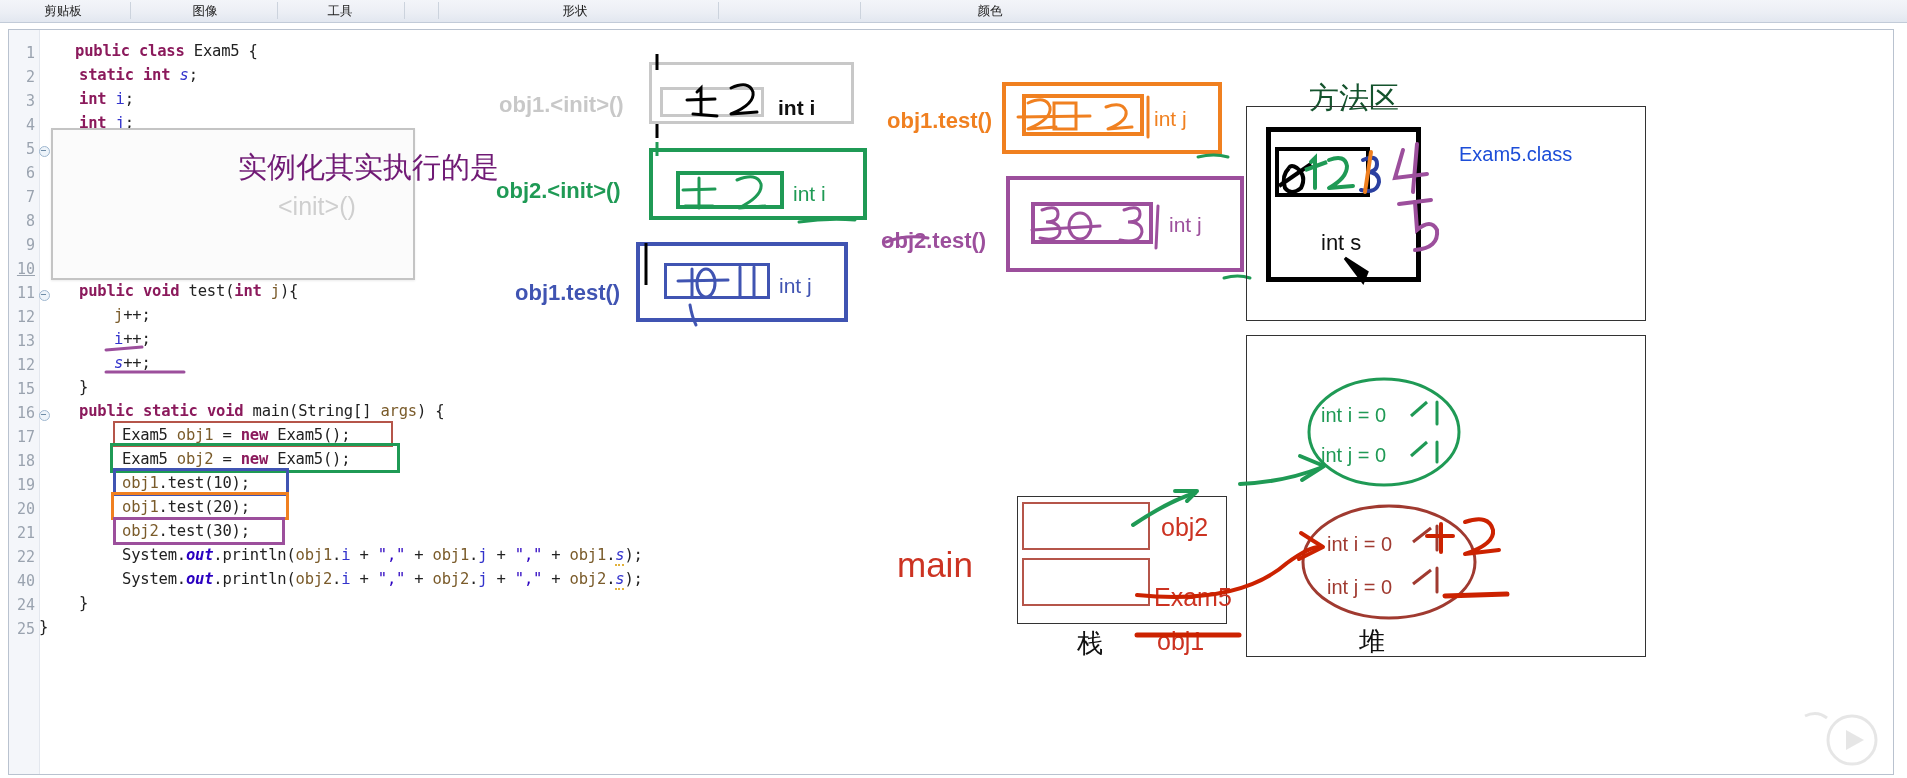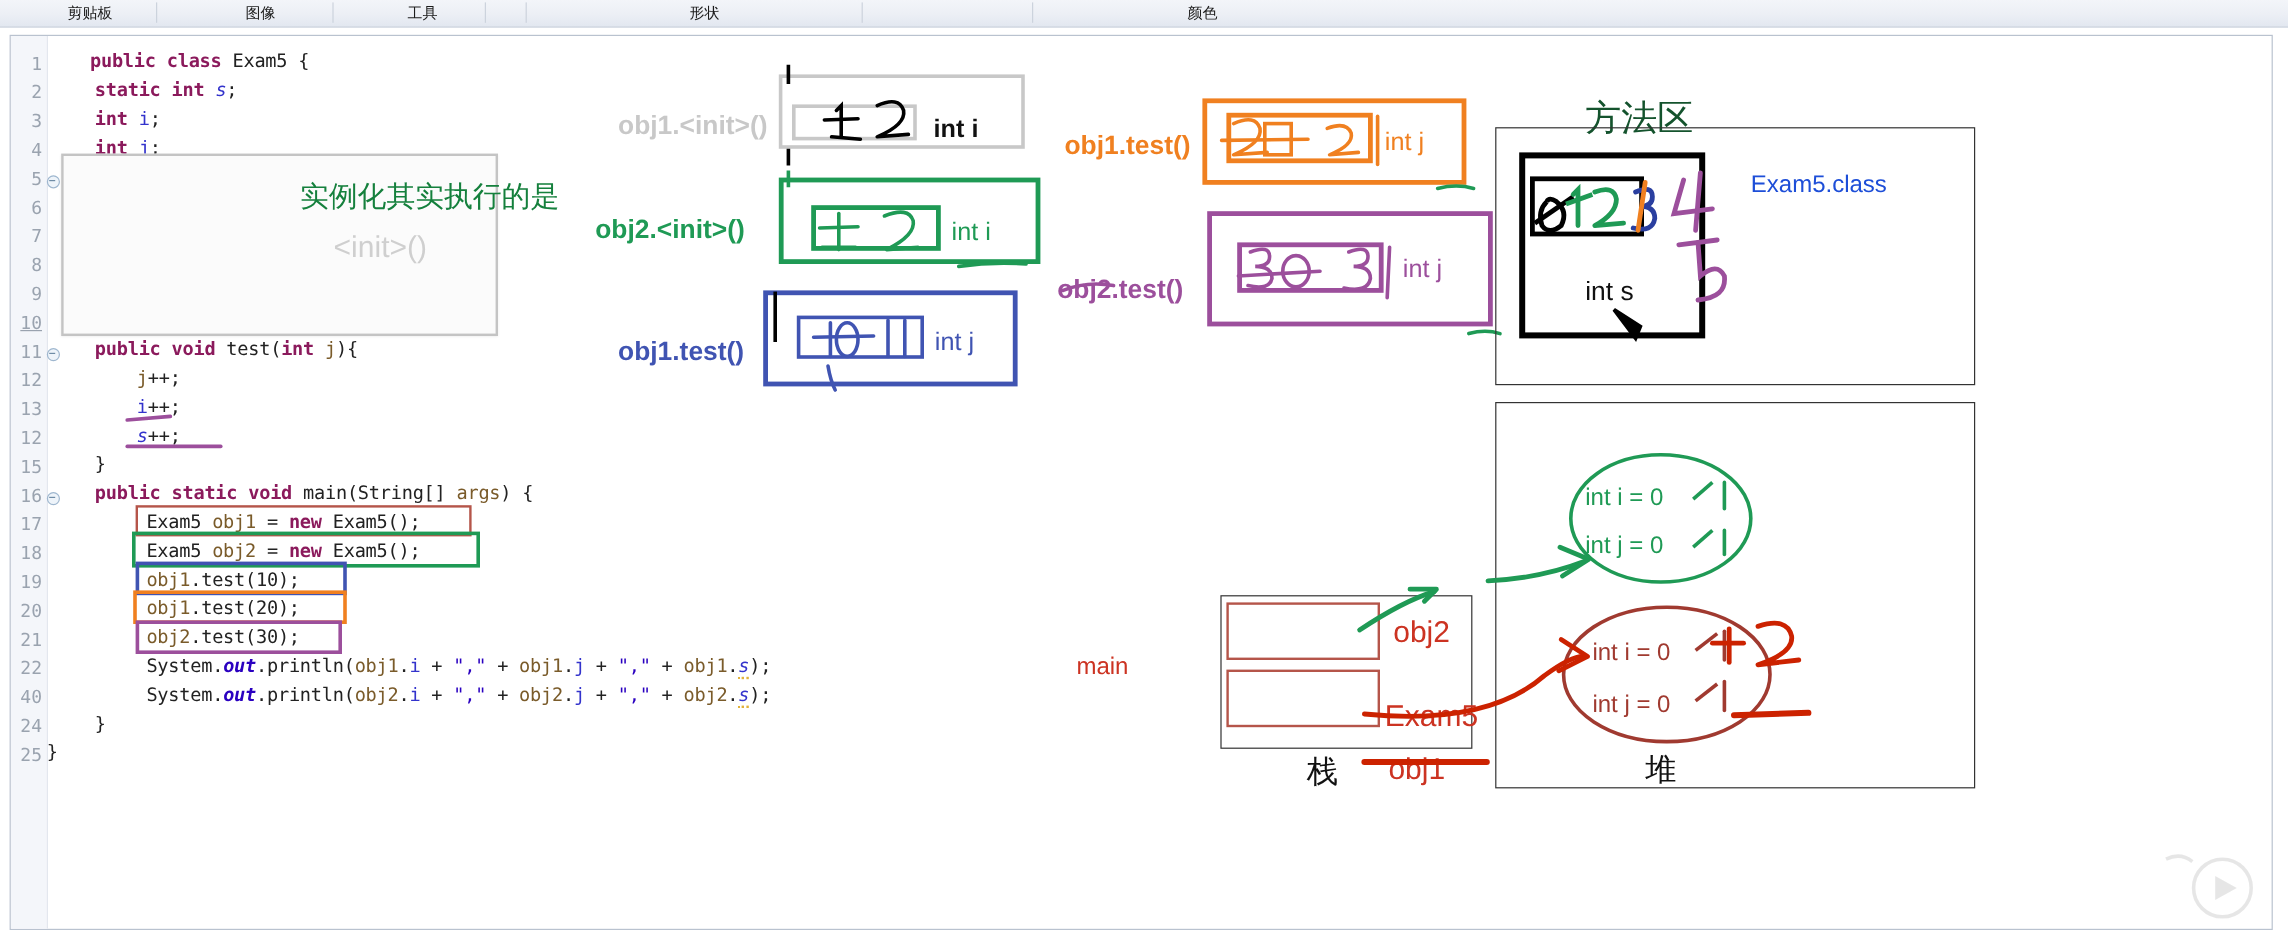--- a/index.html
+++ b/index.html
@@ -56,33 +56,33 @@
   .str{color:#2a00c0;}
   .sfld{color:#3333cc;font-style:italic;}
   .outf{color:#2a00c0;font-weight:bold;font-style:italic;}
   .warnu{border-bottom:2px dotted #e2b23b;}
   
   #tooltip{
     position:absolute;left:42px;top:98px;width:360px;height:148px;
     background:#fbfbfb;border:2px solid #c4c4c4;box-shadow:0 1px 2px rgba(0,0,0,.08);
   }
   #tipline1{
-    position:absolute;left:185px;top:18px;font-size:24px;color:#15803d;white-space:nowrap;
+    position:absolute;left:185px;top:18px;font-size:29px;color:#701a75;white-space:nowrap;
   }
   #tipline2{
     position:absolute;left:225px;top:62px;font-size:25px;color:#cfcfcf;white-space:nowrap;
   }
   
   .albl{position:absolute;white-space:nowrap;font-size:22px;font-weight:bold;}
   .outerbox{position:absolute;box-sizing:border-box;}
   .innerbox{position:absolute;box-sizing:border-box;}
   .slotlabel{position:absolute;font-size:21px;white-space:nowrap;}
   .hand{position:absolute;pointer-events:none;}
   .rbox{position:absolute;box-sizing:border-box;}
-  .cn{font-family:"DejaVu Sans","Liberation Sans",sans-serif;padding-left:12px;}
+  .cn{font-family:"DejaVu Sans","Liberation Sans",sans-serif;}
   .plainlbl{position:absolute;white-space:nowrap;}
   svg{overflow:visible;}
   
   #wm{position:absolute;right:10px;bottom:6px;width:86px;height:62px;opacity:.5;}
 </style>
 </head>
 <body>
 
 <div id="ribbon">
   <div class="grp cn" style="left:0px;width:126px;">剪贴板</div>
@@ -169,21 +169,21 @@
     <path d="M2,8 L38,5" stroke="#9c4f9c" stroke-width="3" fill="none" stroke-linecap="round"></path>
     <path d="M2,30 L80,30" stroke="#9c4f9c" stroke-width="3" fill="none" stroke-linecap="round"></path>
   </svg>
 
   <div class="rbox" style="left:104px;top:391px;width:280px;height:26px;border:2px solid #b5554a;"></div>
   <div class="rbox" style="left:101px;top:413px;width:290px;height:30px;border:3px solid #1f9a55;"></div>
   <div class="rbox" style="left:104px;top:438px;width:176px;height:28px;border:3px solid #4054b2;"></div>
   <div class="rbox" style="left:102px;top:462px;width:178px;height:28px;border:3px solid #f08020;"></div>
   <div class="rbox" style="left:104px;top:487px;width:172px;height:28px;border:3px solid #9c4f9c;"></div>
 
-  <div class="albl" style="left:490px;top:62px;color:#c8c8c8;margin-left:16px;">obj1.&lt;init&gt;()</div>
+  <div class="albl" style="left:490px;top:62px;color:#c8c8c8;">obj1.&lt;init&gt;()</div>
   <div class="outerbox" style="left:640px;top:32px;width:205px;height:62px;border:3px solid #c8c8c8;"></div>
   <div class="innerbox" style="left:651px;top:57px;width:104px;height:30px;border:3px solid #c8c8c8;"></div>
   <div class="slotlabel" style="left:769px;top:66px;color:#111;font-weight:bold;">int i</div>
   <svg class="hand" style="left:640px;top:22px;" width="230" height="90">
 
     <path d="M8,2 L8,18" stroke="#000" stroke-width="3" fill="none"></path>
     <path d="M8,72 L8,86" stroke="#000" stroke-width="3" fill="none"></path>
 
     <path d="M48,40 L52,36 L52,62" stroke="#000" stroke-width="3" fill="none" stroke-linecap="round"></path>
     <path d="M38,48 L66,47" stroke="#000" stroke-width="3" fill="none" stroke-linecap="round"></path>
@@ -320,21 +320,21 @@
     <path d="M38,74 L100,72" stroke="#cc2200" stroke-width="5" fill="none" stroke-linecap="round"></path>
   </svg>
 
   <div class="rbox" style="left:1008px;top:466px;width:210px;height:128px;border:1px solid #333;"></div>
   <div class="rbox" style="left:1013px;top:472px;width:128px;height:48px;border:2px solid #b5554a;"></div>
   <div class="rbox" style="left:1013px;top:528px;width:128px;height:48px;border:2px solid #b5554a;"></div>
   <div class="albl" style="left:1152px;top:483px;color:#cc3322;font-weight:normal;font-size:25px;">obj2</div>
   <div class="albl" style="left:1148px;top:597px;color:#cc3322;font-weight:normal;font-size:25px;">obj1</div>
   <div class="albl" style="left:1145px;top:553px;color:#cc3322;font-weight:normal;font-size:25px;">Exam5</div>
   <div class="albl cn" style="left:1068px;top:596px;font-size:26px;font-weight:normal;color:#111;">栈</div>
-  <div class="albl" style="left:888px;top:515px;color:#cc3322;font-weight:normal;font-size:20px;text-align:right;">main</div>
+  <div class="albl" style="left:888px;top:515px;color:#cc3322;font-weight:normal;font-size:35px;text-align:right;">main</div>
 
   <svg class="hand" style="left:1110px;top:455px;" width="300" height="170">
     <path d="M14,40 Q50,16 76,8" stroke="#1f9a55" stroke-width="4" fill="none" stroke-linecap="round"></path>
     <path d="M56,6 L78,6 L68,16" stroke="#1f9a55" stroke-width="4" fill="none" stroke-linecap="round" stroke-linejoin="round"></path>
     <path d="M18,110 Q120,120 168,78 Q190,62 200,62" stroke="#cc2200" stroke-width="4" fill="none" stroke-linecap="round"></path>
     <path d="M182,48 L204,62 L180,74" stroke="#cc2200" stroke-width="4" fill="none" stroke-linecap="round" stroke-linejoin="round"></path>
     <path d="M18,150 L120,150" stroke="#cc2200" stroke-width="5" fill="none" stroke-linecap="round"></path>
   </svg>
 
   <svg class="hand" style="left:1225px;top:420px;" width="120" height="60">

